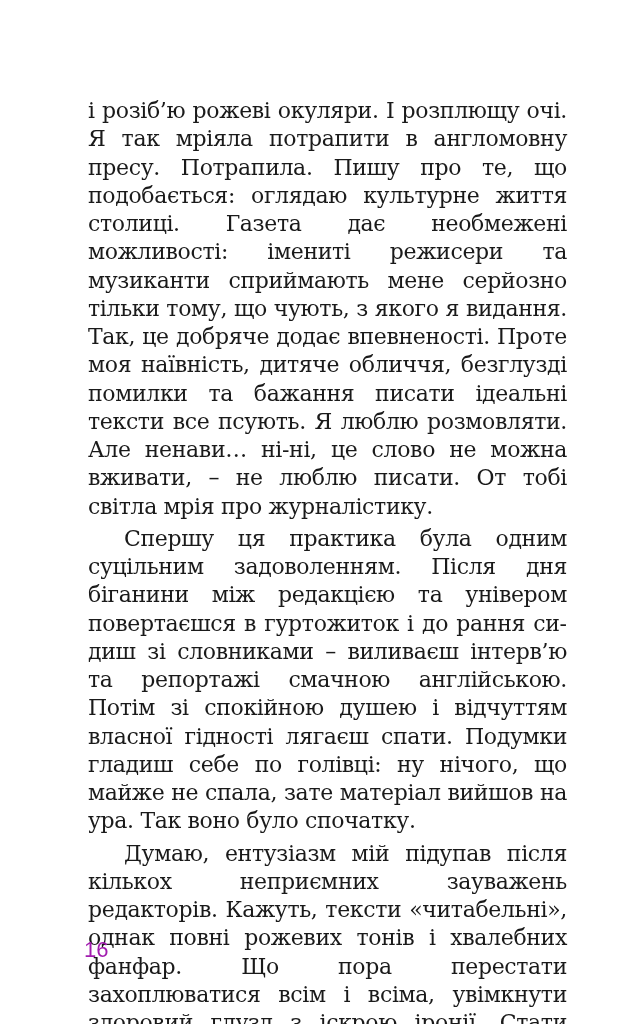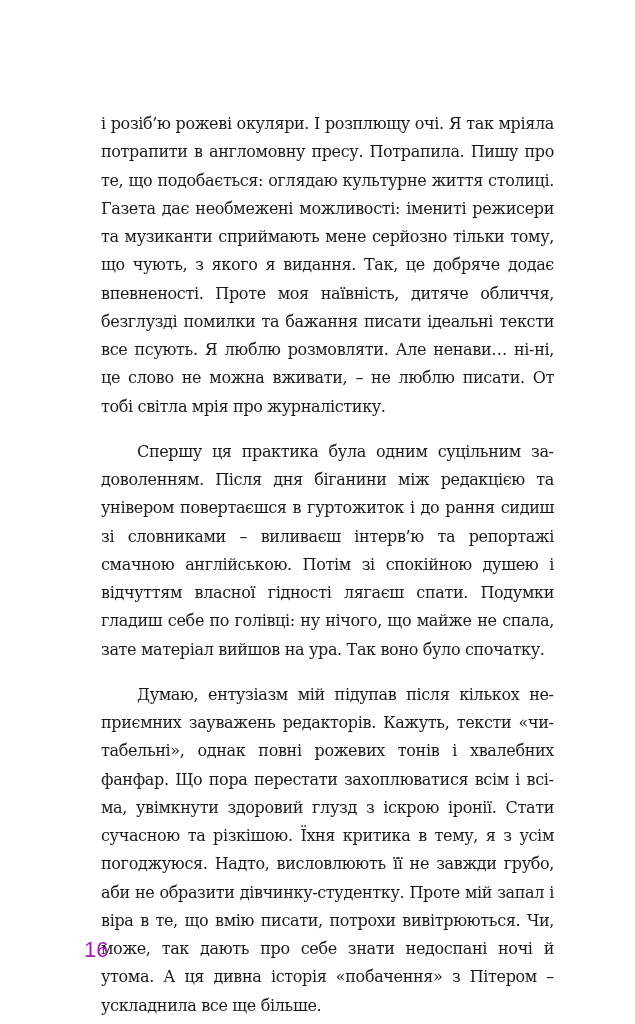--- a/index.html
+++ b/index.html
@@ -15,22 +15,22 @@
       font-family: "DejaVu Serif", "Liberation Serif", serif;
       color: #1a1a1a;
     }
     .page {
       position: absolute;
       left: 84px;
       top: 93px;
       width: 487px;
     }
     .para {
-      margin: 17px;
-      font-size: 16px;
+      margin: 4px;
+      font-size: 22px;
       line-height: 28.25px;
       text-align: justify;
       text-align-last: left;
       hyphens: manual;
       letter-spacing: -0.35px;
       word-spacing: 0px;
     }
     .para.indent {
       text-indent: 36px;
     }

